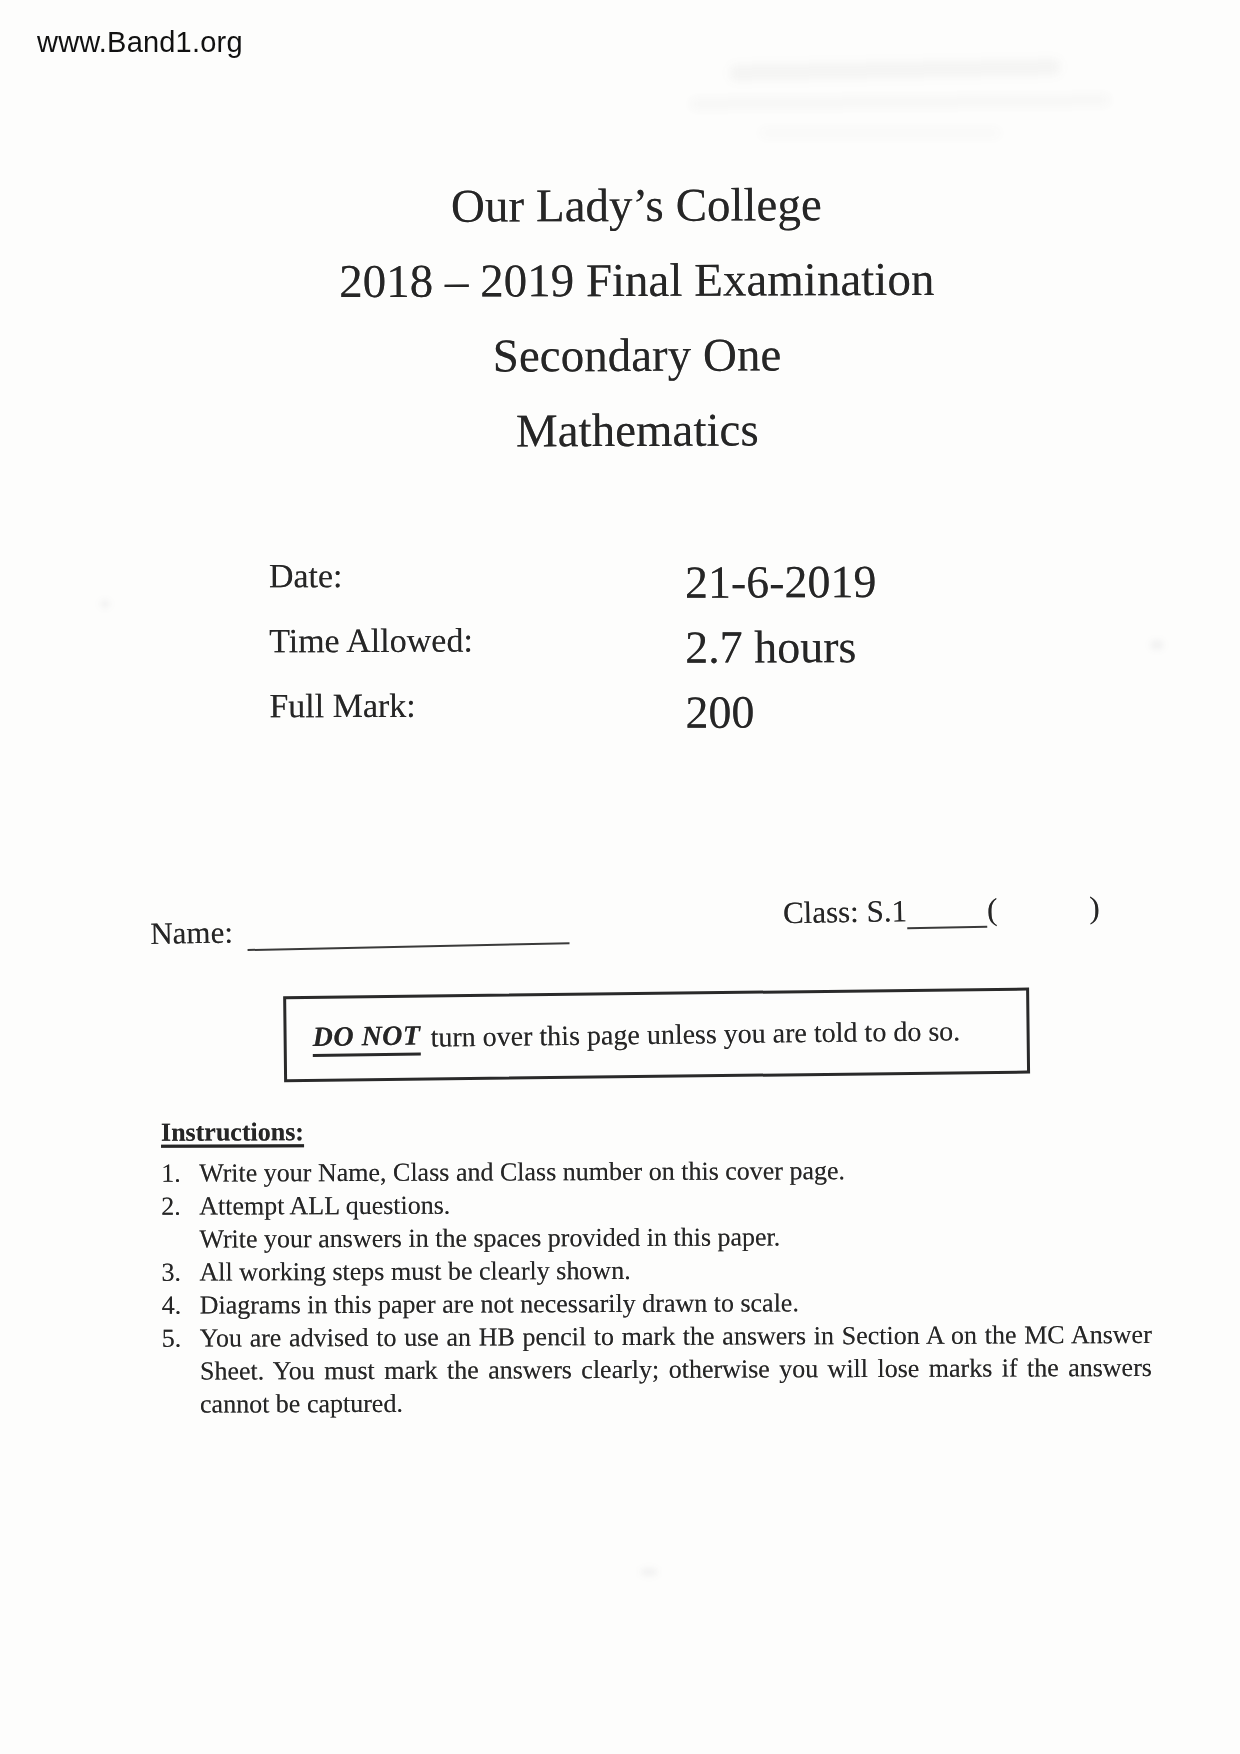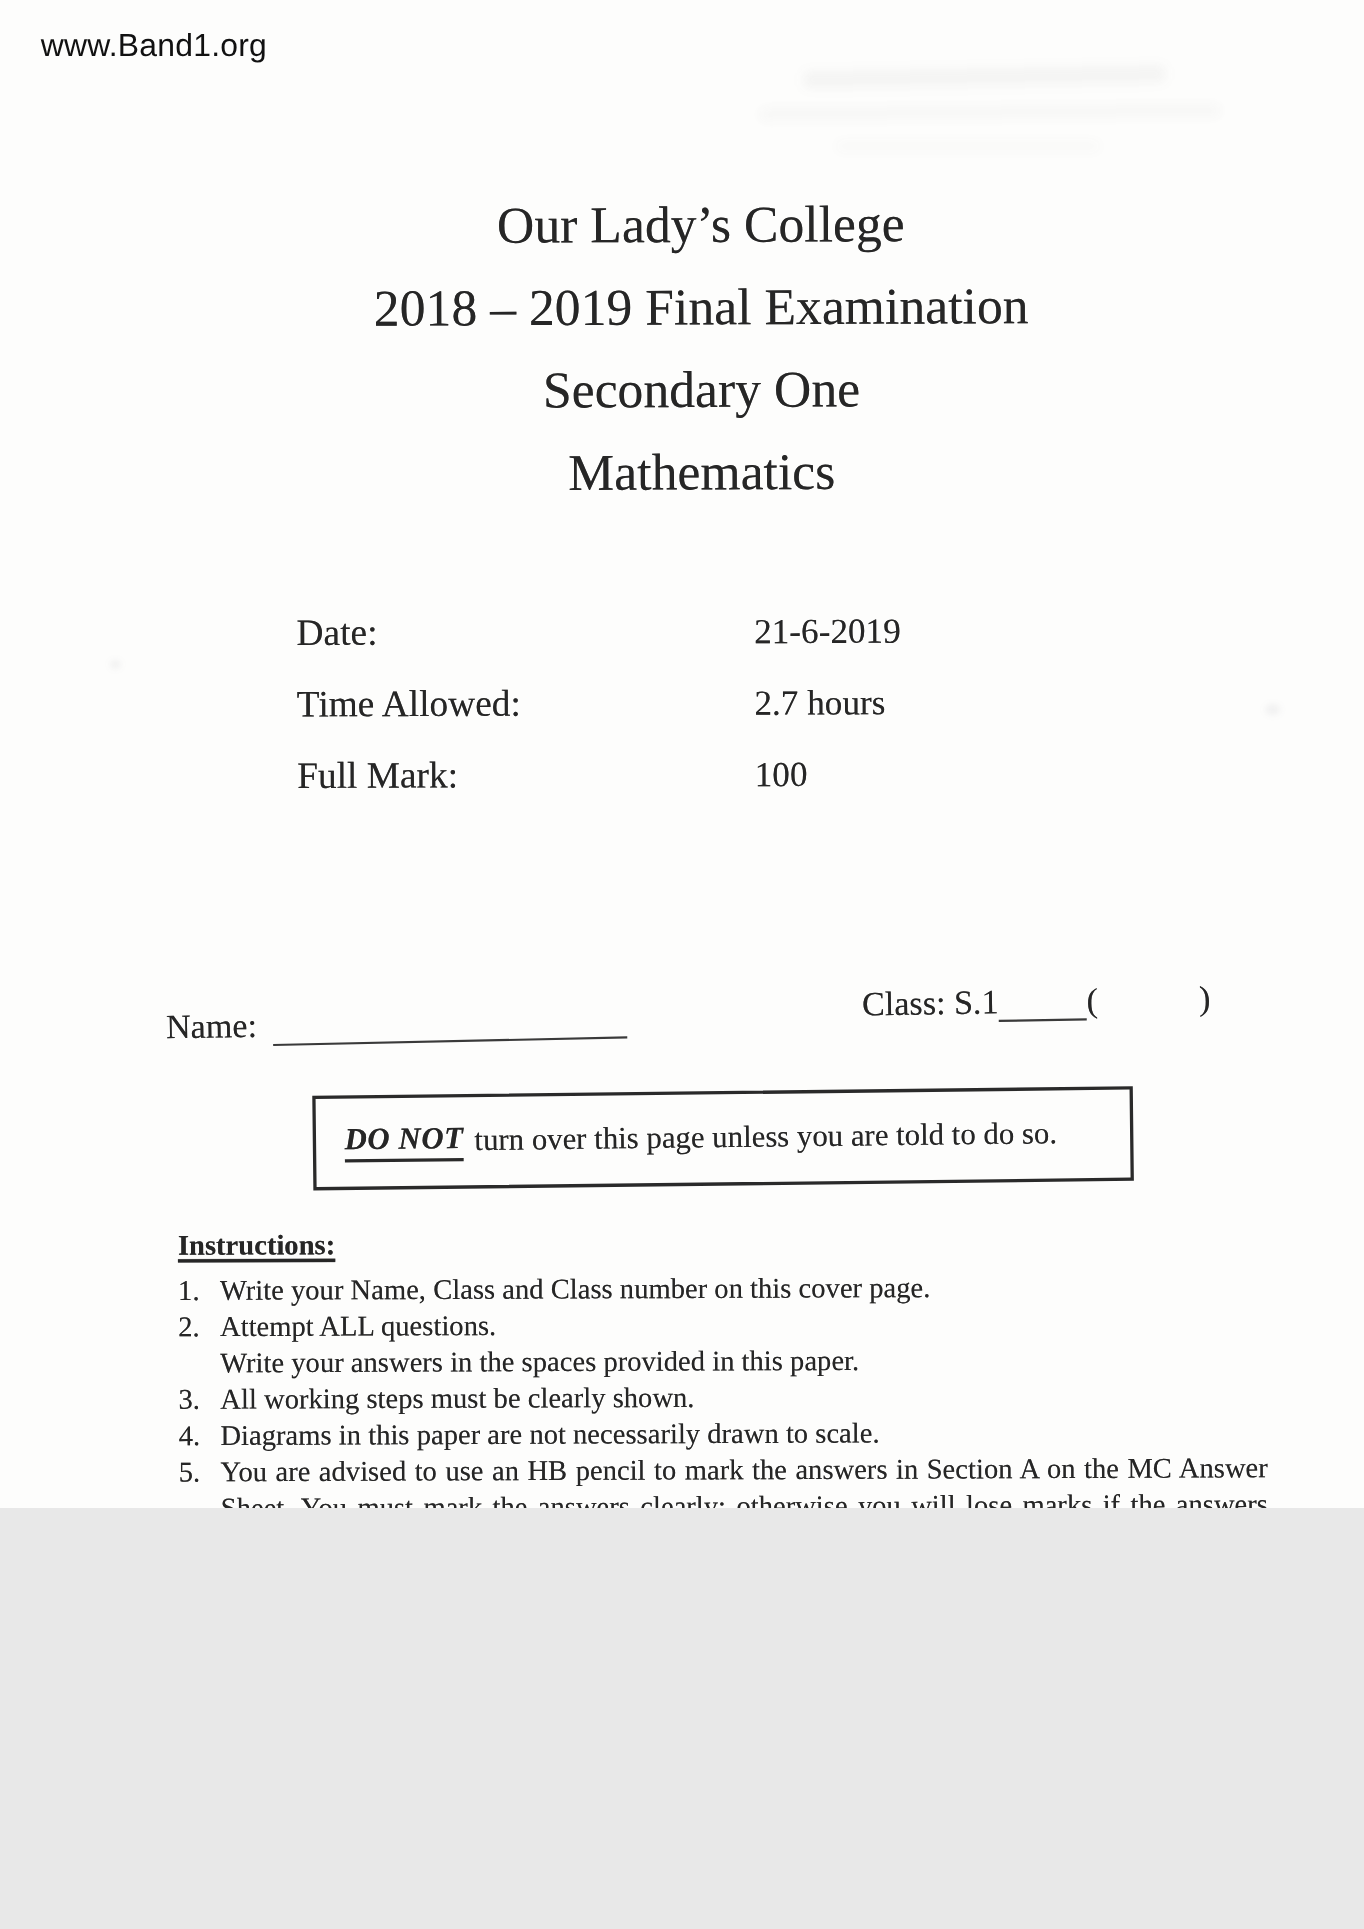--- a/index.html
+++ b/index.html
@@ -1,18 +1,18 @@
 <!DOCTYPE html>
 <html><head>
 <meta charset="utf-8">
 <style>
   html,body{margin:0;padding:0;background:#e8e8e8;}
   .page{
     position:relative;
-    width:1240px;height:1371px;
+    width:1240px;height:1754px;
     margin:0 auto;
     background:#fdfdfc;
     overflow:hidden;
     font-family:"Liberation Serif","DejaVu Serif",serif;
     color:#262626;
   }
   
   .watermark{
     position:absolute;left:37px;top:26px;
     font-family:"Liberation Sans","DejaVu Sans",sans-serif;
@@ -34,21 +34,21 @@
 
   .title-block{
     position:absolute;left:0;top:168px;width:1240px;
     text-align:center;padding-left:38px;box-sizing:border-box;
   }
   .title-line{font-size:47px;line-height:75px;white-space:nowrap;}
 
   .info-block{position:absolute;left:270px;top:556px;}
   .info-row{display:flex;height:65px;align-items:flex-start;}
   .info-label{width:416px;font-size:34px;}
-  .info-value{font-size:32px;}
+  .info-value{font-size:46px;}
 
   .student-row{
     position:absolute;left:0;top:898px;width:1240px;height:60px;
     transform:rotate(-0.75deg);font-size:31px;
   }
   .name-group{position:absolute;left:150px;top:10px;white-space:nowrap;}
   .class-group{position:absolute;left:783px;top:0;white-space:nowrap;}
   .fill-line{display:inline-block;border-bottom:2px solid #3a3a3a;height:30px;vertical-align:bottom;}
   .name-line{width:322px;margin-left:14px;transform:rotate(-0.25deg);}
   .class-line{width:80px;}
@@ -106,21 +106,21 @@
       <div class="info-row">
         <span class="info-label">Date:</span>
         <span class="info-value">21-6-2019</span>
       </div>
       <div class="info-row">
         <span class="info-label">Time Allowed:</span>
         <span class="info-value">2.7 hours</span>
       </div>
       <div class="info-row">
         <span class="info-label">Full Mark:</span>
-        <span class="info-value">100</span>
+        <span class="info-value">200</span>
       </div>
     </div>
 
     <div class="student-row">
       <div class="name-group">
         <span>Name:</span><span class="fill-line name-line"></span>
       </div>
       <div class="class-group">
         <span>Class: S.1</span><span class="fill-line class-line"></span><span>(</span><span class="paren-gap"></span><span>)</span>
       </div>

